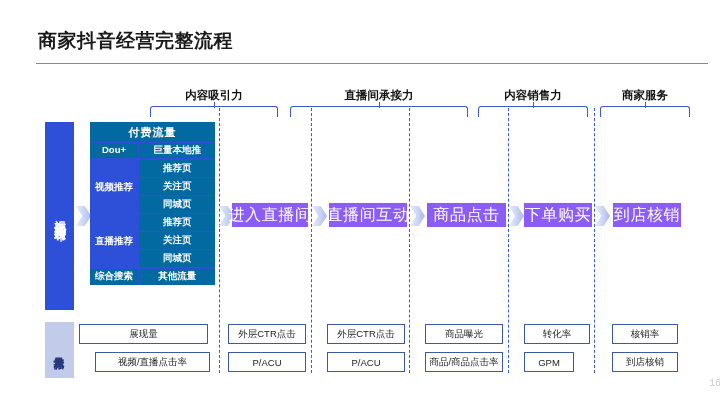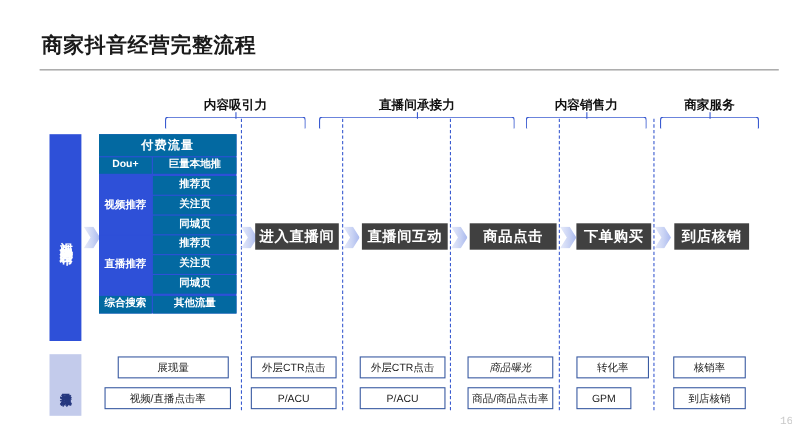--- a/index.html
+++ b/index.html
@@ -91,22 +91,22 @@
     text-align:center;background:#2e50d8;line-height:1.2;}
   .grp .subs{flex:1;display:flex;flex-direction:column;gap:1px;}
   .grp .subs .cell{flex:1;}
   .r-bot{height:16px;}
   .r-bot .c-l{width:48px;}
   .r-bot .c-r{flex:1;}
 
   
   .flow{
     position:absolute;top:203px;height:24px;
-    background:#404040;color:#fff;
-    font-size:13px;font-weight:bold;letter-spacing:.6px;
+    background:#8b5cf6;color:#fff;
+    font-size:16px;font-weight:normal;letter-spacing:.6px;
     display:flex;align-items:center;justify-content:center;
     white-space:nowrap;
   }
 
   
   .mbox{
     position:absolute;height:20px;
     border:1px solid #3a5ba2;background:#fff;
     color:#1b1b1b;font-size:9.5px;
     display:flex;align-items:center;justify-content:center;
@@ -190,24 +190,24 @@
       <div class="cell c-r">其他流量</div>
     </div>
   </div>
 
   <div class="flow" style="left:232px;width:76px;">进入直播间</div>
   <div class="flow" style="left:329px;width:78px;">直播间互动</div>
   <div class="flow" style="left:427px;width:79px;">商品点击</div>
   <div class="flow" style="left:524px;width:68px;">下单购买</div>
   <div class="flow" style="left:613px;width:68px;">到店核销</div>
 
-  <div class="mbox mrow1" style="left:107px;width:101px;">展现量</div>
+  <div class="mbox mrow1" style="left:79px;width:129px;">展现量</div>
   <div class="mbox mrow1" style="left:228px;width:78px;">外层CTR点击</div>
   <div class="mbox mrow1" style="left:327px;width:78px;">外层CTR点击</div>
-  <div class="mbox mrow1" style="left:425px;width:78px;font-style:italic;">商品曝光</div>
+  <div class="mbox mrow1" style="left:425px;width:78px;">商品曝光</div>
   <div class="mbox mrow1" style="left:524px;width:66px;">转化率</div>
   <div class="mbox mrow1" style="left:612px;width:66px;">核销率</div>
 
   <div class="mbox mrow2" style="left:95px;width:115px;">视频/直播点击率</div>
   <div class="mbox mrow2" style="left:228px;width:78px;">P/ACU</div>
   <div class="mbox mrow2" style="left:327px;width:78px;">P/ACU</div>
   <div class="mbox mrow2" style="left:425px;width:78px;">商品/商品点击率</div>
   <div class="mbox mrow2" style="left:524px;width:50px;">GPM</div>
   <div class="mbox mrow2" style="left:612px;width:66px;">到店核销</div>
 

